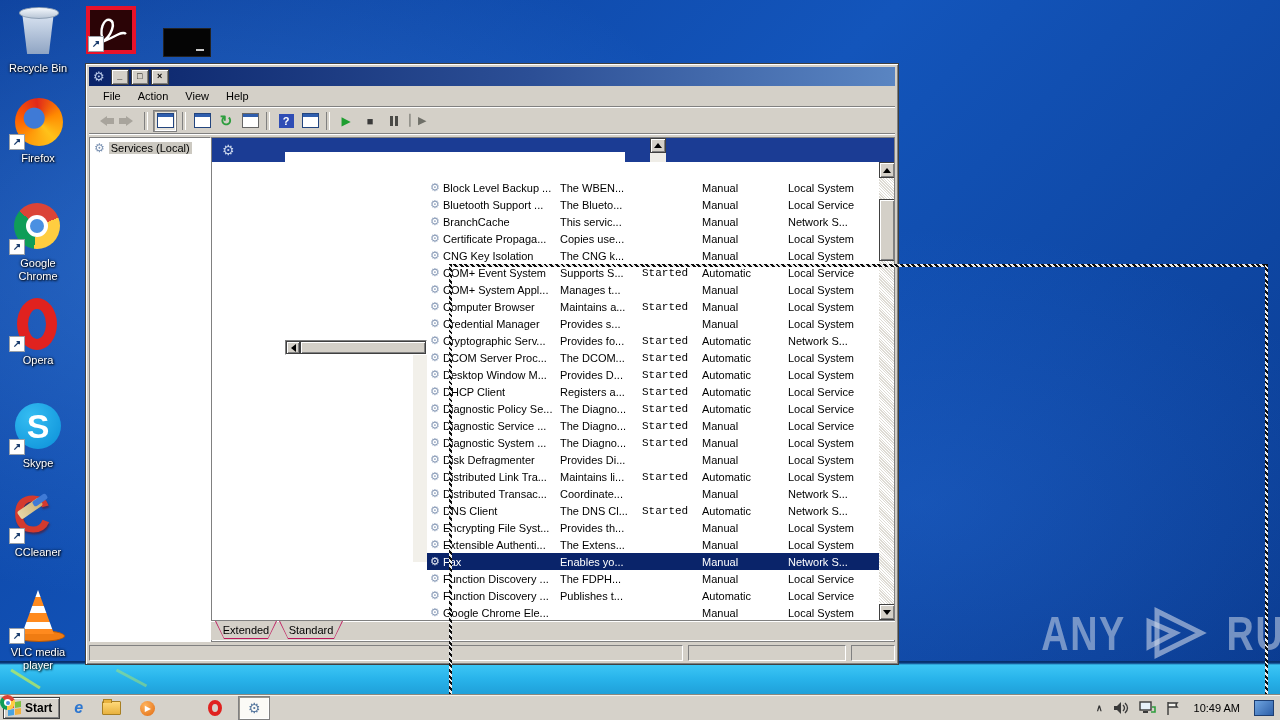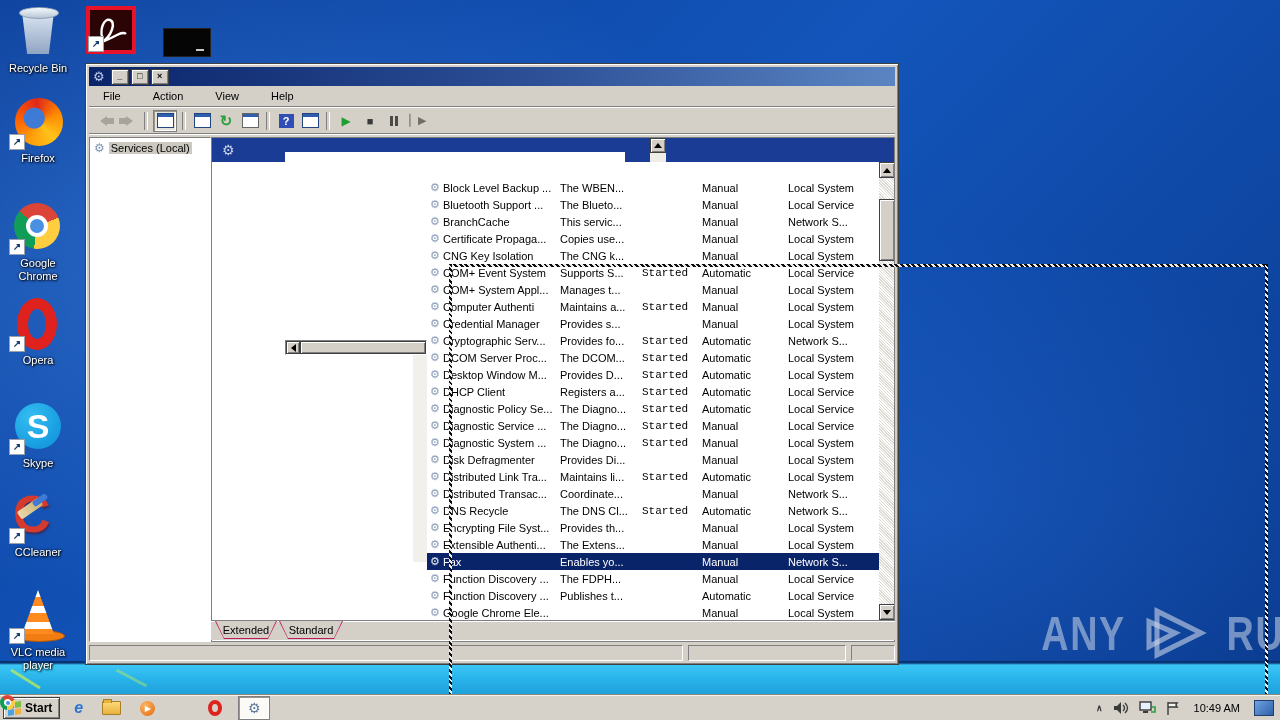--- a/index.html
+++ b/index.html
@@ -55,21 +55,21 @@
   .ants{position:absolute;z-index:40;background:repeating-linear-gradient(45deg,#0e0e0e 0 2px,#ededed 2px 4px);}
   
   .window{position:absolute;left:85px;top:63px;width:812px;height:600px;z-index:10;background:#D4D0C8;
     border:1px solid #404040;box-shadow:inset 1px 1px 0 #fff,inset -1px -1px 0 #808080;}
   .titlebar{position:absolute;left:3px;top:3px;right:3px;height:19px;display:flex;align-items:center;
     background:linear-gradient(90deg,#0A246A 0%,#2c4f96 55%,#5A85C2 100%);color:#fff;padding:0 2px;box-sizing:border-box;}
   .titlebar .tgear{font-size:13px;color:#b9c9e8;margin:0 4px 0 2px;}
   .titlebar .ttext{font-size:12px;font-weight:bold;flex:1;}
   .wbtn{width:16px;height:14px;margin-left:2px;background:#D4D0C8;border:1px solid #404040;
     box-shadow:inset 1px 1px 0 #fff,inset -1px -1px 0 #808080;font-size:9px;line-height:12px;text-align:center;color:#000;font-weight:bold;}
-  .menubar{position:absolute;left:3px;top:22px;right:3px;height:21px;display:flex;align-items:center;gap:16px;
+  .menubar{position:absolute;left:3px;top:22px;right:3px;height:21px;display:flex;align-items:center;gap:1px;
     font-size:11px;color:#000;padding-left:6px;border-bottom:1px solid #808080;box-shadow:0 1px 0 #fff;box-sizing:border-box;}
   .menubar span{padding:2px 8px;}
   .toolbar{position:absolute;left:3px;top:44px;right:3px;height:26px;display:flex;align-items:center;gap:2px;
     padding-left:4px;border-bottom:1px solid #808080;box-shadow:0 1px 0 #fff;box-sizing:border-box;}
   .tbtn{width:22px;height:20px;display:flex;align-items:center;justify-content:center;position:relative;}
   .tsep{width:2px;height:18px;margin:0 3px;border-left:1px solid #808080;border-right:1px solid #fff;}
   .arrL,.arrR{display:flex;align-items:center;}
   .arrL i,.arrR i{display:block;width:0;height:0;border:5px solid transparent;}
   .arrL i{border-right:7px solid #a8a49c;}
   .arrR i{border-left:7px solid #a8a49c;}
@@ -371,21 +371,21 @@
             <div class="lrow">
               <span class="gi gearglyph">⚙</span>
               <span class="c-name">COM+ System Appl...</span>
               <span class="c-desc">Manages t...</span>
               <span class="c-status"></span>
               <span class="c-start">Manual</span>
               <span class="c-logon">Local System</span>
             </div>
             <div class="lrow">
               <span class="gi gearglyph">⚙</span>
-              <span class="c-name">Computer Authenti</span>
+              <span class="c-name">Computer Browser</span>
               <span class="c-desc">Maintains a...</span>
               <span class="c-status">Started</span>
               <span class="c-start">Manual</span>
               <span class="c-logon">Local System</span>
             </div>
             <div class="lrow">
               <span class="gi gearglyph">⚙</span>
               <span class="c-name">Credential Manager</span>
               <span class="c-desc">Provides s...</span>
               <span class="c-status"></span>
@@ -467,21 +467,21 @@
             <div class="lrow">
               <span class="gi gearglyph">⚙</span>
               <span class="c-name">Distributed Transac...</span>
               <span class="c-desc">Coordinate...</span>
               <span class="c-status"></span>
               <span class="c-start">Manual</span>
               <span class="c-logon">Network S...</span>
             </div>
             <div class="lrow">
               <span class="gi gearglyph">⚙</span>
-              <span class="c-name">DNS Recycle</span>
+              <span class="c-name">DNS Client</span>
               <span class="c-desc">The DNS Cl...</span>
               <span class="c-status">Started</span>
               <span class="c-start">Automatic</span>
               <span class="c-logon">Network S...</span>
             </div>
             <div class="lrow">
               <span class="gi gearglyph">⚙</span>
               <span class="c-name">Encrypting File Syst...</span>
               <span class="c-desc">Provides th...</span>
               <span class="c-status"></span>

